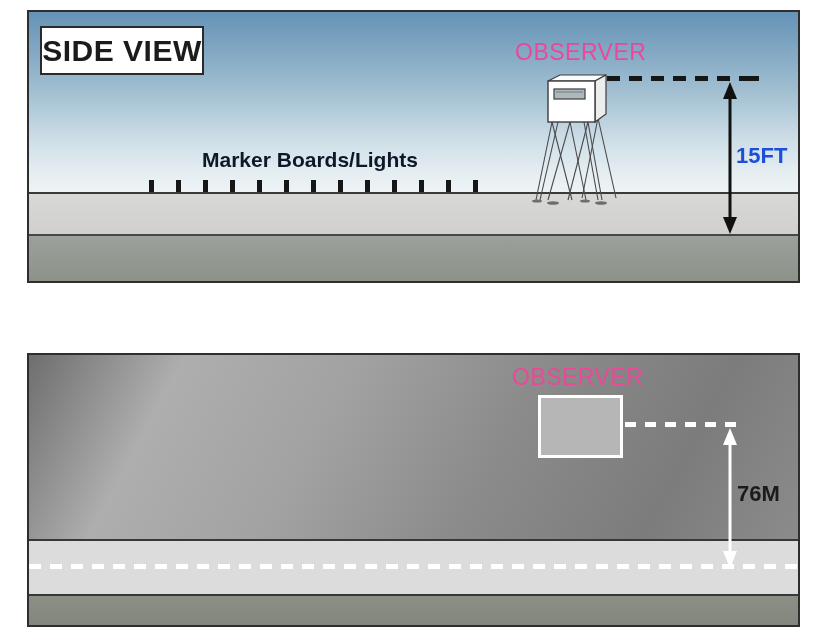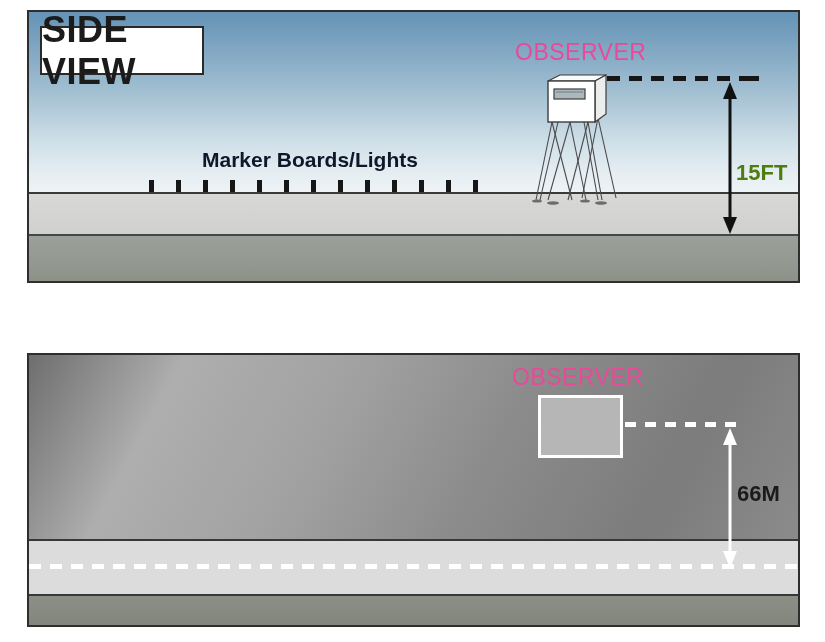--- a/index.html
+++ b/index.html
@@ -34,21 +34,21 @@
   .ground-dark {
     position:absolute; left:0; right:0; top:222px; bottom:0;
     background:linear-gradient(to bottom,#9ba09a,#8d9289);
     border-top:2px solid #474747;
   }
   .view-label-box {
     position:absolute;
     background:#ffffff;
     border:2px solid #2a2a2a;
     display:flex; align-items:center; justify-content:center;
-    font-weight:bold; font-size:36px; color:#1b1b1b;
+    font-weight:bold; font-size:30px; color:#1b1b1b;
     letter-spacing:0.5px;
   }
   #side-label-box { left:11px; top:14px; width:164px; height:49px; }
   #plan-label-box { left:13px; top:42px; width:165px; height:53px; }
 
   .marker-label {
     position:absolute; left:173px; top:136px;
     font-weight:bold; font-size:21px; color:#0f172a;
     white-space:nowrap;
   }
@@ -72,22 +72,22 @@
     position:absolute; left:578px; top:64px; width:140px; height:5px;
     background:repeating-linear-gradient(90deg,
       #161616 0px, #161616 13px, transparent 13px, transparent 22px);
   }
   .eye-dash-tick {
     position:absolute; left:712px; top:64px; width:18px; height:5px;
     background:#161616;
   }
   .height-arrow { position:absolute; left:693px; top:70px; }
   .height-label {
-    position:absolute; left:707px; top:148px;
-    font-weight:bold; font-size:22px; color:#4d7c0f;
+    position:absolute; left:707px; top:131px;
+    font-weight:bold; font-size:22px; color:#1d4ed8;
   }
 
   
   .plan-bg {
     position:absolute; left:0; right:0; top:0; height:184px;
     background:linear-gradient(118deg,
       #6e6e6e 0%, #aeaeae 18%, #a2a2a2 38%, #8b8b8b 60%, #7c7c7c 82%, #8b8b8b 100%);
   }
   .runway-strip {
     position:absolute; left:0; right:0; top:184px; height:57px;
@@ -203,15 +203,15 @@
   <div class="plan-observer-box"></div>
 
   <div class="dist-dash"></div>
 
   <svg class="dist-arrow" width="16" height="140" viewBox="0 0 16 140">
     <line x1="8" y1="12" x2="8" y2="128" stroke="#ffffff" stroke-width="3"></line>
     <polygon points="8,0 1,17 15,17" fill="#ffffff"></polygon>
     <polygon points="8,140 1,123 15,123" fill="#ffffff"></polygon>
   </svg>
 
-  <div class="dist-label">66M</div>
+  <div class="dist-label">76M</div>
 
 </div>
 
 </body></html>

